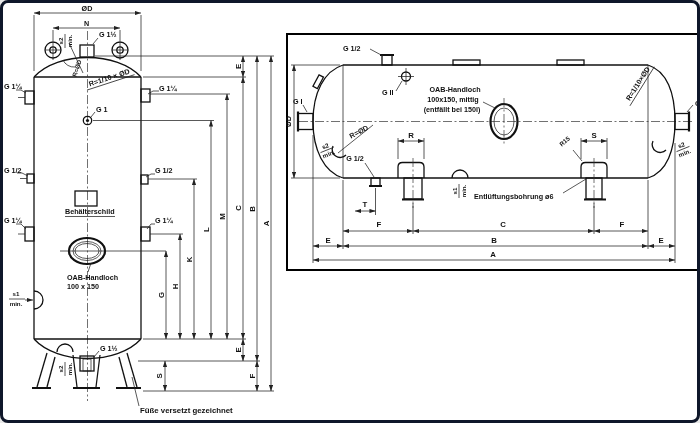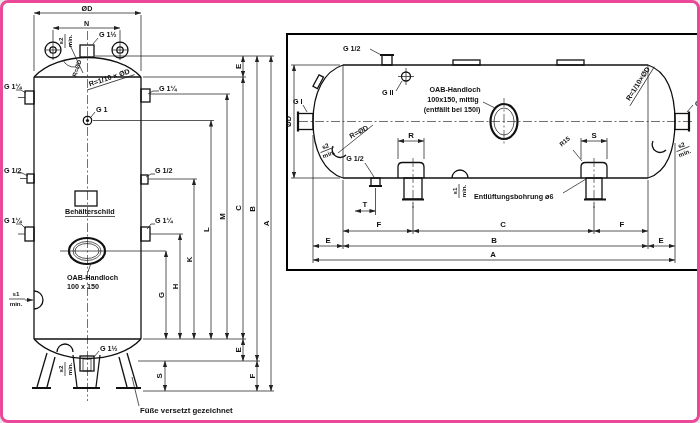--- a/index.html
+++ b/index.html
@@ -1,17 +1,17 @@
 <!DOCTYPE html>
 <html><head>
 <meta charset="utf-8">
 <style>
   html,body{margin:0;padding:0;background:#e8e8e8;}
   .stage{width:700px;height:423px;background:#fff;position:relative;overflow:hidden;
-         border:3px solid #ec4899;border-radius:8px;box-sizing:border-box;
+         border:3px solid #0f172a;border-radius:8px;box-sizing:border-box;
          font-family:"Liberation Sans", sans-serif;}
   svg{display:block;}
   svg text{font-family:"Liberation Sans", sans-serif;font-weight:700;fill:#111;}
   .t7{font-size:7.2px;}
   .t8{font-size:7.8px;}
   .t6{font-size:6.2px;}
   .ol{stroke:#111;stroke-width:1.3;fill:none;}
   .ol2{stroke:#111;stroke-width:2.2;fill:none;}
   .thin{stroke:#222;stroke-width:0.75;fill:none;}
   .dim{stroke:#222;stroke-width:0.75;fill:none;}

